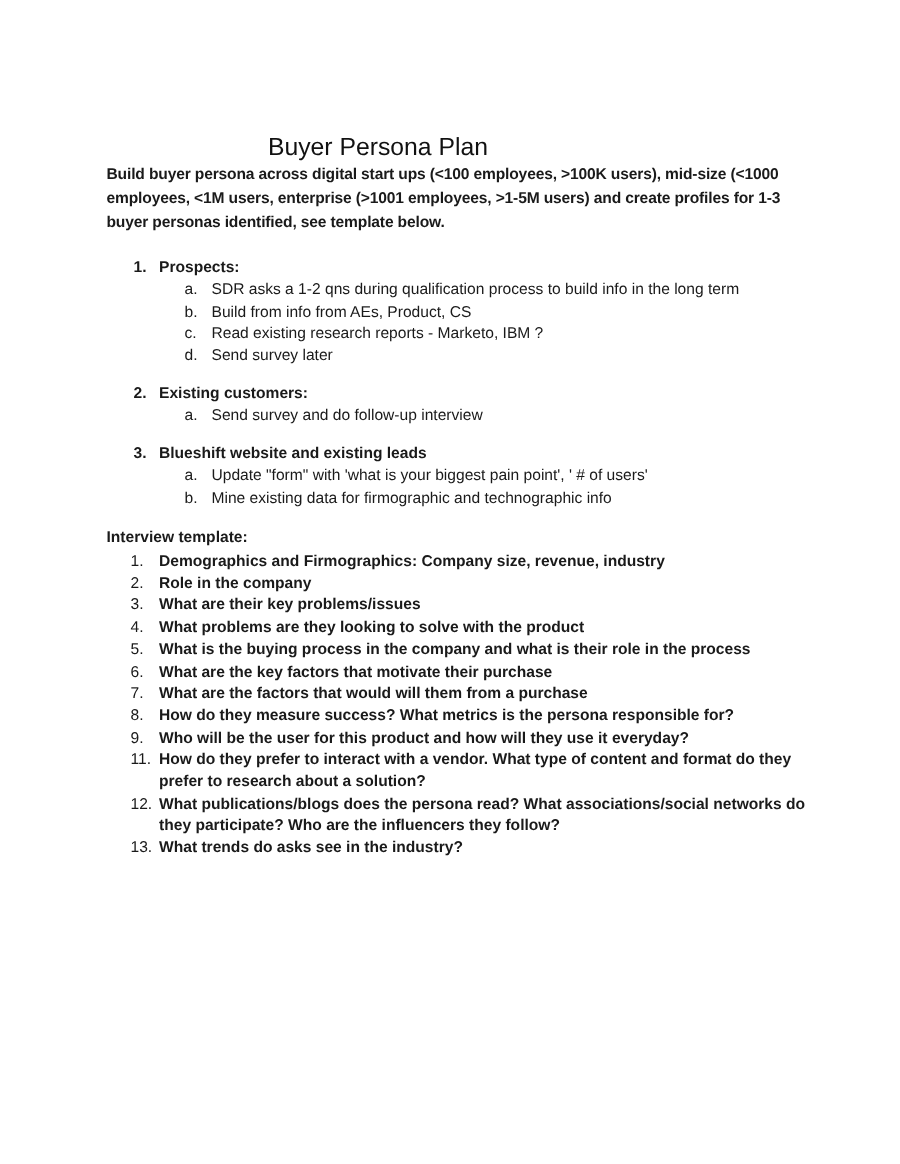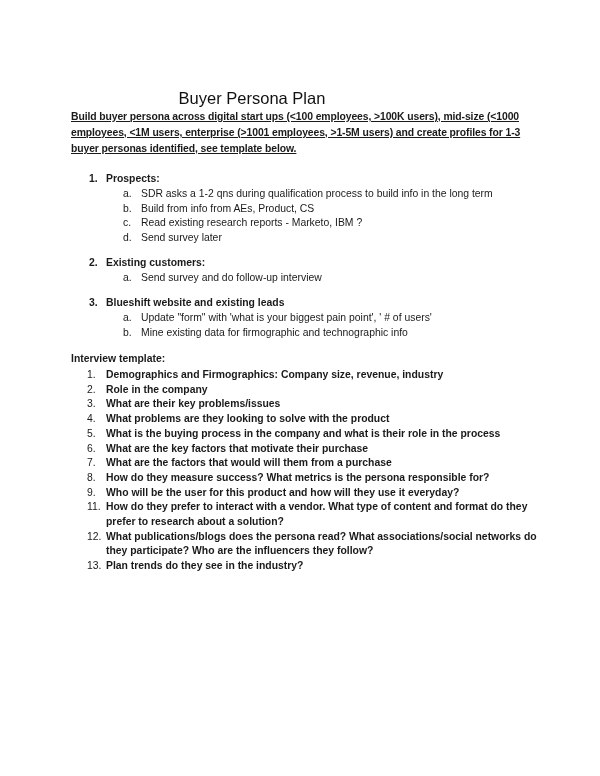--- a/index.html
+++ b/index.html
@@ -2,21 +2,21 @@
 <html><head>
 <meta charset="utf-8">
 <style>
   html, body { margin: 0; padding: 0; background: #ffffff; }
   body { width: 600px; height: 776px; position: relative; overflow: hidden;
          font-family: "Liberation Sans", sans-serif; color: #111; }
   .page { position: absolute; left: 0; top: 0; width: 600px; height: 776px; }
   .title { position: absolute; top: 89px; left: 0; width: 504px; text-align: center;
            font-size: 16.5px; font-weight: normal; color: #111; margin: 0; }
   .intro { position: absolute; top: 109px; left: 71px; width: 470px;
-           font-size: 10.4px; font-weight: bold; line-height: 16px; margin: 0; color: #1a1a1a; letter-spacing: -0.1px; text-decoration: underline; }
+           font-size: 10.4px; font-weight: bold; line-height: 16px; margin: 0; color: #1a1a1a; letter-spacing: -0.1px; }
   .section { position: absolute; left: 89px; width: 460px; font-size: 10.4px; line-height: 14.8px; color: #1a1a1a; }
   .sec-head { display: flex; font-weight: bold; }
   .num { display: inline-block; width: 17px; }
   .sub { display: flex; padding-left: 34px; }
   .sub .letter { display: inline-block; width: 18px; }
   .iq-label { position: absolute; left: 71px; top: 353px; font-size: 10.4px; font-weight: bold; color: #1a1a1a; }
   .iq-list { position: absolute; left: 87px; top: 368px; width: 460px; font-size: 10.4px; line-height: 14.7px; color: #1a1a1a; }
   .q { display: flex; }
   .q .qn { flex: 0 0 19px; }
   .q .qt { flex: 1; font-weight: bold; }
@@ -119,16 +119,16 @@
     <div class="q">
         <span class="qn">11.</span>
         <span class="qt">How do they prefer to interact with a vendor. What type of content and format do they prefer to research about a solution?</span>
       </div>
     <div class="q">
         <span class="qn">12.</span>
         <span class="qt">What publications/blogs does the persona read? What associations/social networks do they participate? Who are the influencers they follow?</span>
       </div>
     <div class="q">
         <span class="qn">13.</span>
-        <span class="qt">Plan trends do they see in the industry?</span>
+        <span class="qt">What trends do asks see in the industry?</span>
       </div>
   </div>
 </div>
 
 </body></html>

